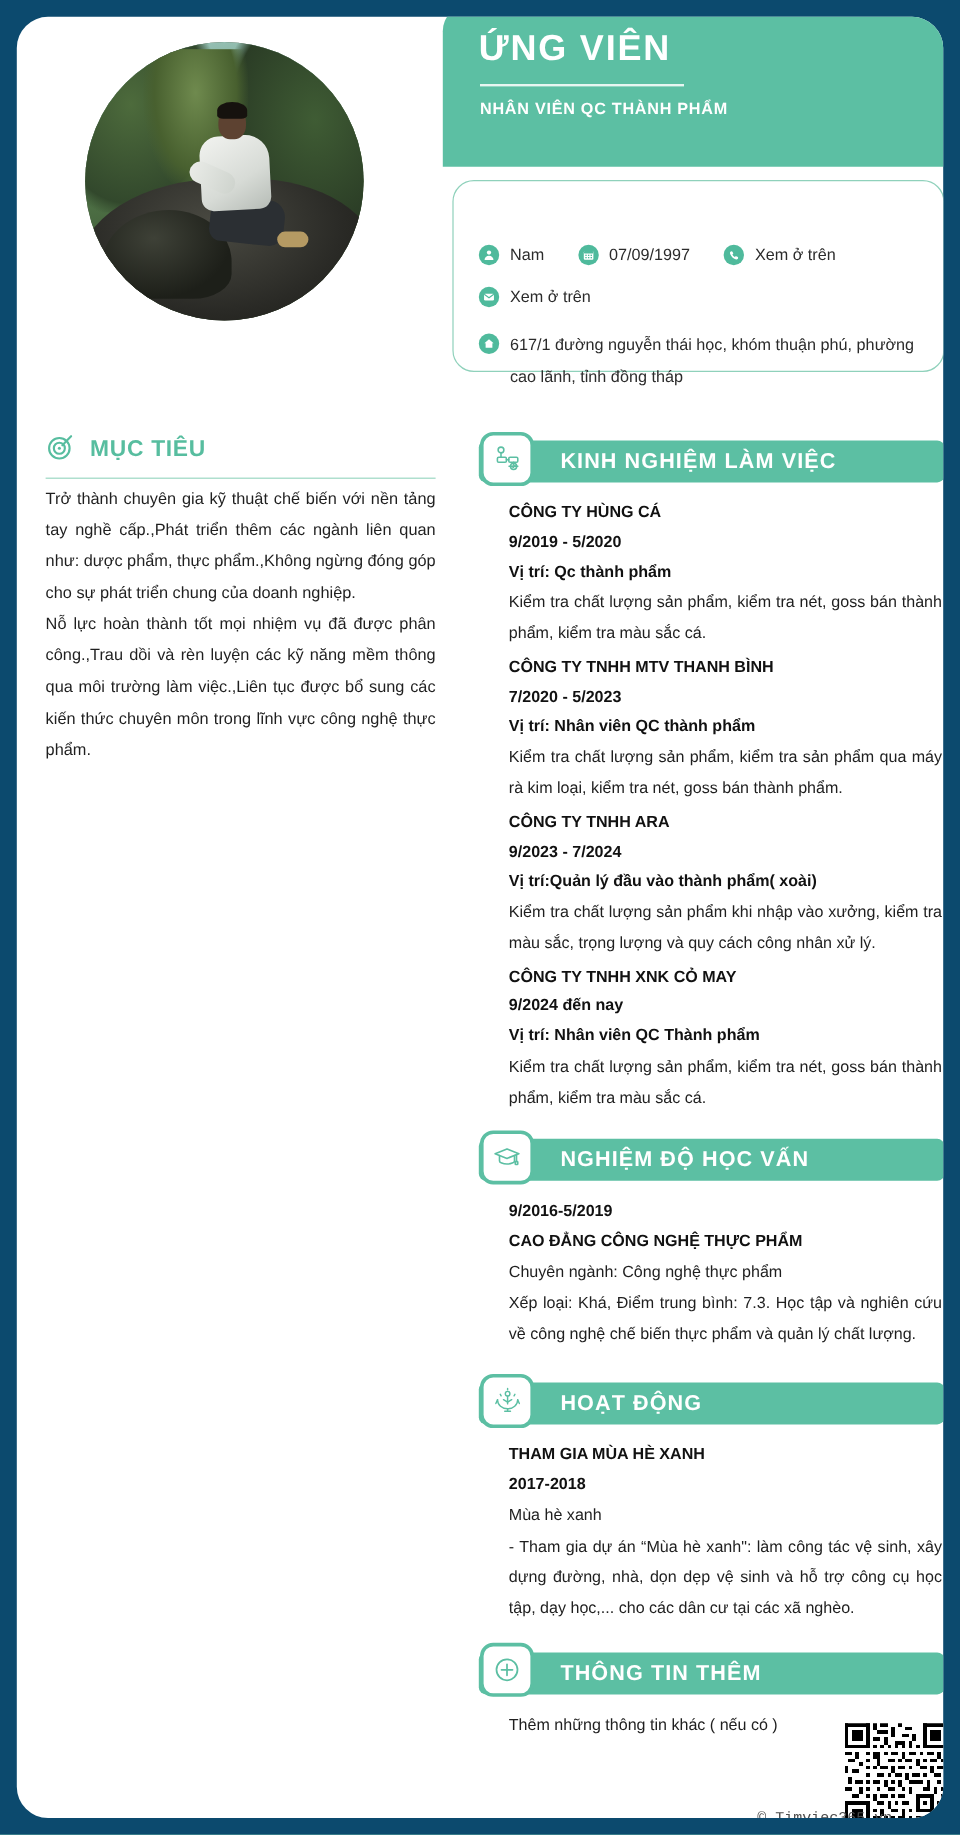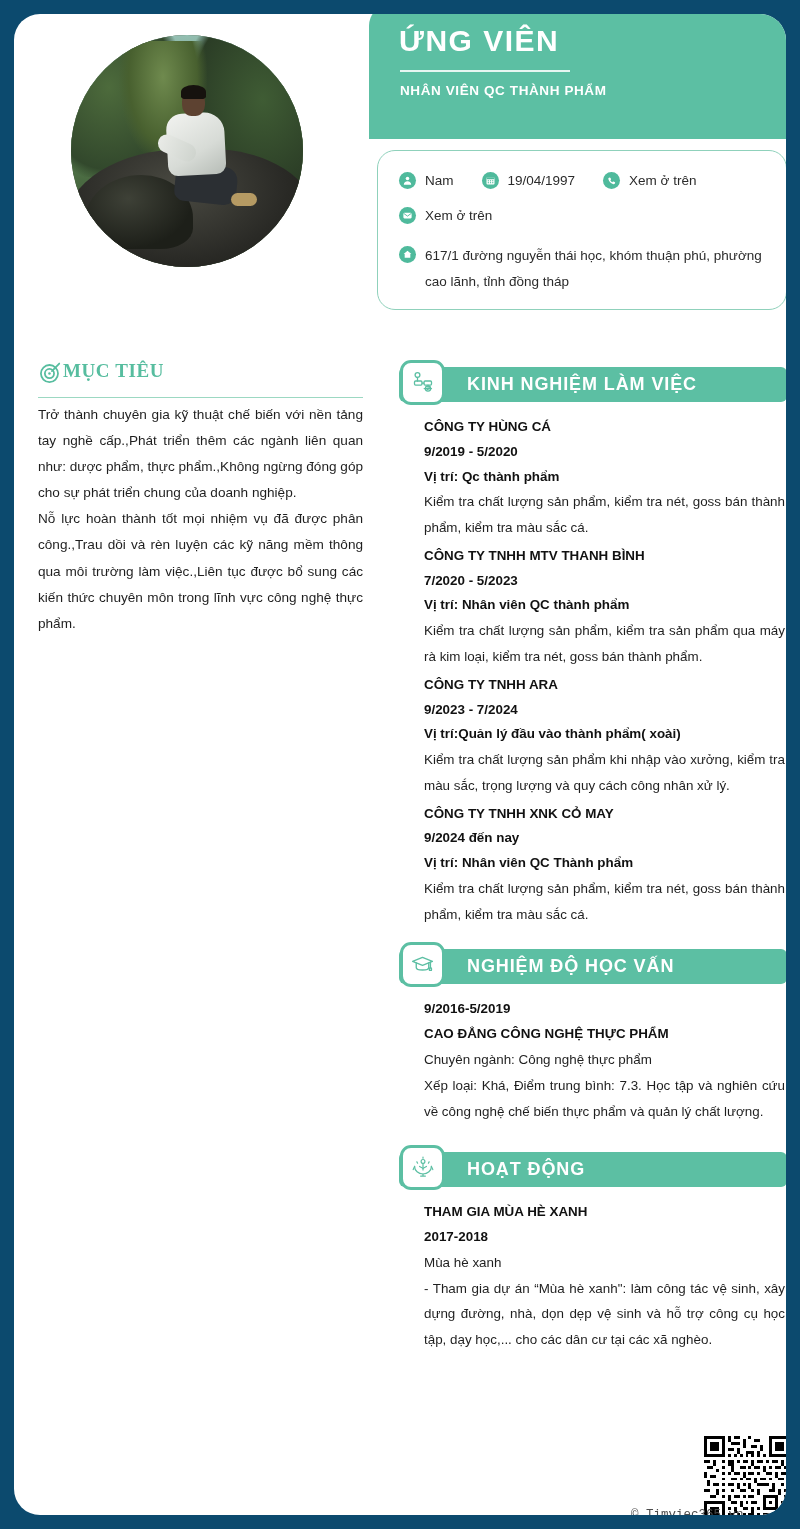--- a/index.html
+++ b/index.html
@@ -135,20 +135,21 @@
     left: 363px; top: 136px;
     width: 410px; height: 160px;
     border: 1.4px solid #8fd1bb;
     border-radius: 18px;
     background: #ffffff;
   }
   .contact-row {
     display: flex;
     align-items: center;
     position: absolute;
+    margin-top: 32px;
   }
   .c-row1 { left: 21px; top: 21px; }
   .c-row2 { left: 21px; top: 56px; }
   .c-row3 { left: 21px; top: 92px; width: 372px; align-items: flex-start; }
 
   .c-item { display: flex; align-items: center; }
   .c-item + .c-item { margin-left: 28px; }
   .c-icon {
     width: 17px; height: 17px;
     border-radius: 50%;
@@ -172,24 +173,24 @@
     width: 352px;
   }
 
   
   #left-col {
     position: absolute;
     left: 24px; top: 346px;
     width: 325px;
   }
   #obj-head {
-    display: flex; align-items: flex-start;
+    display: flex; align-items: center;
+    gap: 12px;
     padding-bottom: 8px;
     border-bottom: 1.5px solid #9cd8c2;
-    font-family: Liberation Serif, serif;
   }
   #obj-title {
     color: #57bd9f;
     font-size: 19px;
     font-weight: bold;
     letter-spacing: 0.6px;
   }
   .target-icon { flex: 0 0 auto; }
   #obj-body {
     margin-top: 4px;
@@ -343,21 +344,21 @@
                 <g fill="#4fba9c">
                   <rect x="4" y="7.6" width="1.7" height="1.6"></rect>
                   <rect x="7.2" y="7.6" width="1.7" height="1.6"></rect>
                   <rect x="10.4" y="7.6" width="1.7" height="1.6"></rect>
                   <rect x="4" y="10.4" width="1.7" height="1.6"></rect>
                   <rect x="7.2" y="10.4" width="1.7" height="1.6"></rect>
                   <rect x="10.4" y="10.4" width="1.7" height="1.6"></rect>
                 </g>
               </svg>
           </span>
-          <span class="c-text">19/04/1997</span>
+          <span class="c-text">07/09/1997</span>
         </div>
         <div class="c-item">
           <span class="c-icon">
             <svg width="10" height="10" viewBox="0 0 16 16" fill="#fff">
                 <path d="M4.3 2.2c.6 0 1 .3 1.3.9l.8 1.7c.2.5.1.9-.3 1.2l-.8.6c.7 1.5 1.8 2.6 3.3 3.3l.6-.8c.3-.4.7-.5 1.2-.3l1.7.8c.6.3.9.7.9 1.3 0 1.4-1.2 2.4-2.6 2.2C6.7 12.5 3.5 9.3 2.1 4.8 1.9 3.4 2.9 2.2 4.3 2.2z"></path>
               </svg>
           </span>
           <span class="c-text">Xem ở trên</span>
         </div>
       </div>
@@ -489,20 +490,35 @@
         <div class="sec-body">
           <div class="entry">
             <div class="e-org">THAM GIA MÙA HÈ XANH</div>
             <div class="e-date">2017-2018</div>
             <div class="e-plain"> Mùa hè xanh</div>
             <div class="e-desc">- Tham gia dự án “Mùa hè xanh": làm công tác vệ sinh, xây dựng đường, nhà, dọn dẹp vệ sinh và hỗ trợ công cụ học tập, dạy học,... cho các dân cư tại các xã nghèo.</div>
           </div>
         </div>
       </div>
 
+      <div class="section" style="margin-top:24px;">
+        <div class="sec-headbar">
+          <div class="sec-bar"></div>
+          <div class="sec-iconbox">
+            <svg width="25" height="25" viewBox="0 0 24 24" fill="none" stroke="#5cbfa3" stroke-width="1.4">
+              <circle cx="12" cy="12" r="8.4"></circle>
+              <path d="M12 7.6v8.8M7.6 12h8.8" stroke-linecap="round"></path>
+            </svg>
+          </div>
+          <div class="sec-title">THÔNG TIN THÊM</div>
+        </div>
+        <div class="sec-body">
+          <div class="e-plain">Thêm những thông tin khác ( nếu có )</div>
+        </div>
+      </div>
 
     </div>
 
     <div id="qr">
       <svg width="86" height="86" viewBox="0 0 29 29" shape-rendering="crispEdges">
         <rect width="29" height="29" fill="#fff"></rect>
         <g fill="#000">
 
           <rect x="0" y="0" width="7" height="1"></rect>
             <rect x="0" y="6" width="7" height="1"></rect>

